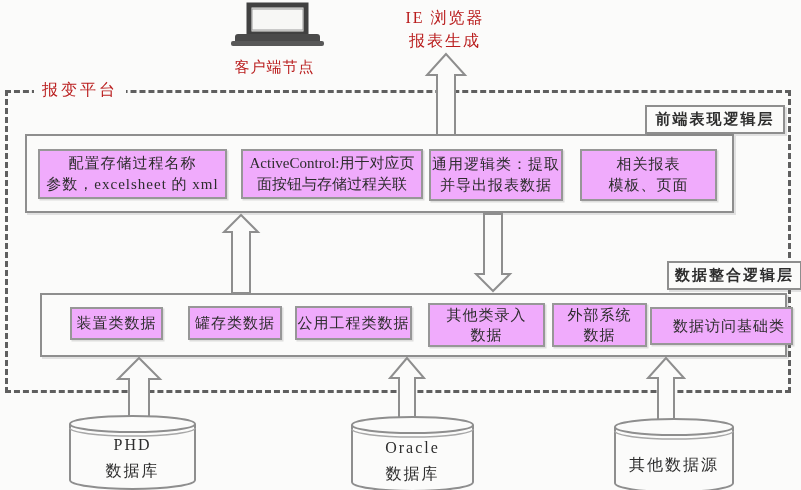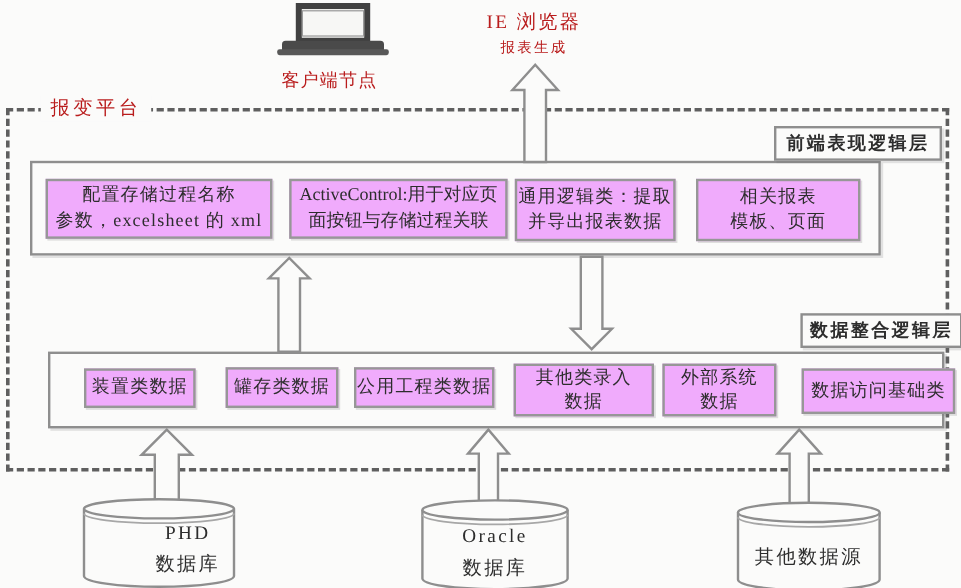--- a/index.html
+++ b/index.html
@@ -44,28 +44,28 @@
   }
   .b1{left:38px;top:149px;width:185px;height:46px;}
   .b2{left:241px;top:149px;width:178px;height:46px;letter-spacing:0;}
   .b3{left:429px;top:149px;width:130px;height:48px;}
   .b4{left:580px;top:149px;width:133px;height:48px;}
   .d1{left:70px;top:307px;width:89px;height:29px;}
   .d2{left:188px;top:306px;width:90px;height:30px;}
   .d3{left:295px;top:306px;width:113px;height:30px;}
   .d4{left:428px;top:303px;width:113px;height:40px;line-height:20px;}
   .d5{left:520px;top:303px;width:91px;height:40px;line-height:20px;margin-left:32px;}
-  .d6{left:668px;top:307px;width:124px;height:34px;}
+  .d6{left:650px;top:307px;width:124px;height:34px;padding-left:15px;}
   
   .client-label{left:232px;top:58px;width:85px;font-size:15px;letter-spacing:1px;}
   .browser-line1{left:404px;top:8px;width:82px;font-size:16px;letter-spacing:2px;}
-  .browser-line2{left:404px;top:31px;width:82px;font-size:12px;letter-spacing:2px;}
+  .browser-line2{left:404px;top:31px;width:82px;font-size:16px;letter-spacing:2px;}
   
   .db-label{position:absolute;z-index:5;font-size:16px;letter-spacing:2px;text-align:center;}
-  .db1{left:70px;top:432px;width:125px;line-height:26px;margin-left:24px;}
+  .db1{left:70px;top:432px;width:125px;line-height:26px;}
   .db2{left:352px;top:435px;width:121px;line-height:26px;}
   .db3{left:615px;top:452px;width:118px;line-height:26px;}
   
   .overlay{position:absolute;left:0;top:0;z-index:4;pointer-events:none;}
 </style>
 </head>
 <body>
 
 <div class="canvas">
 

